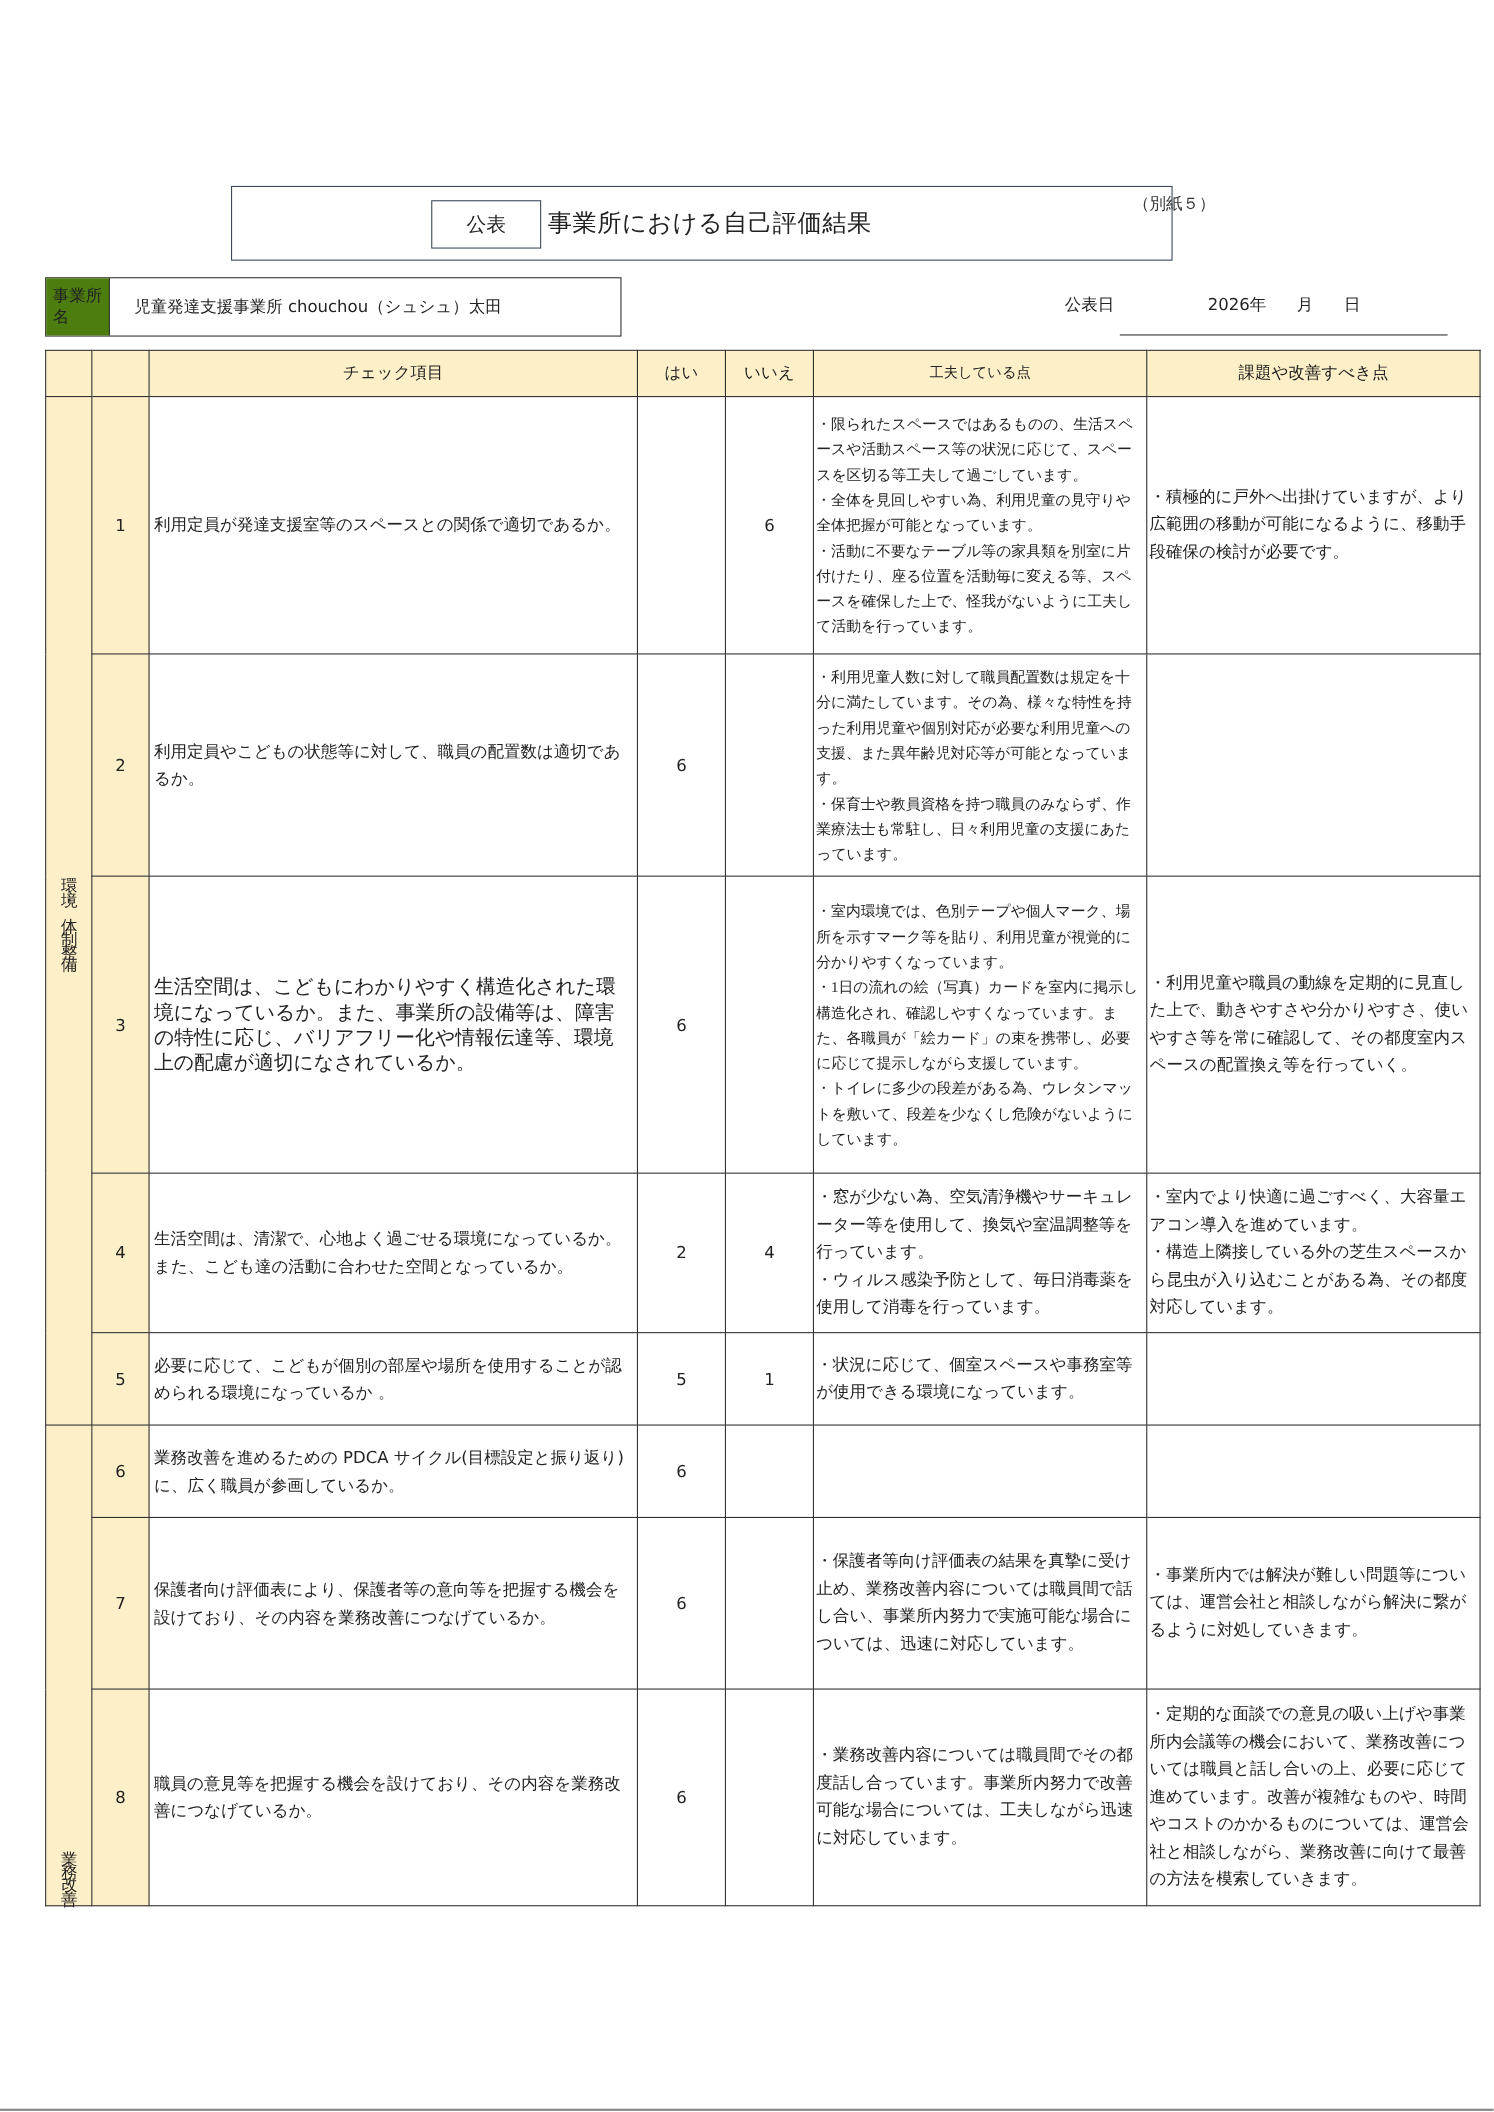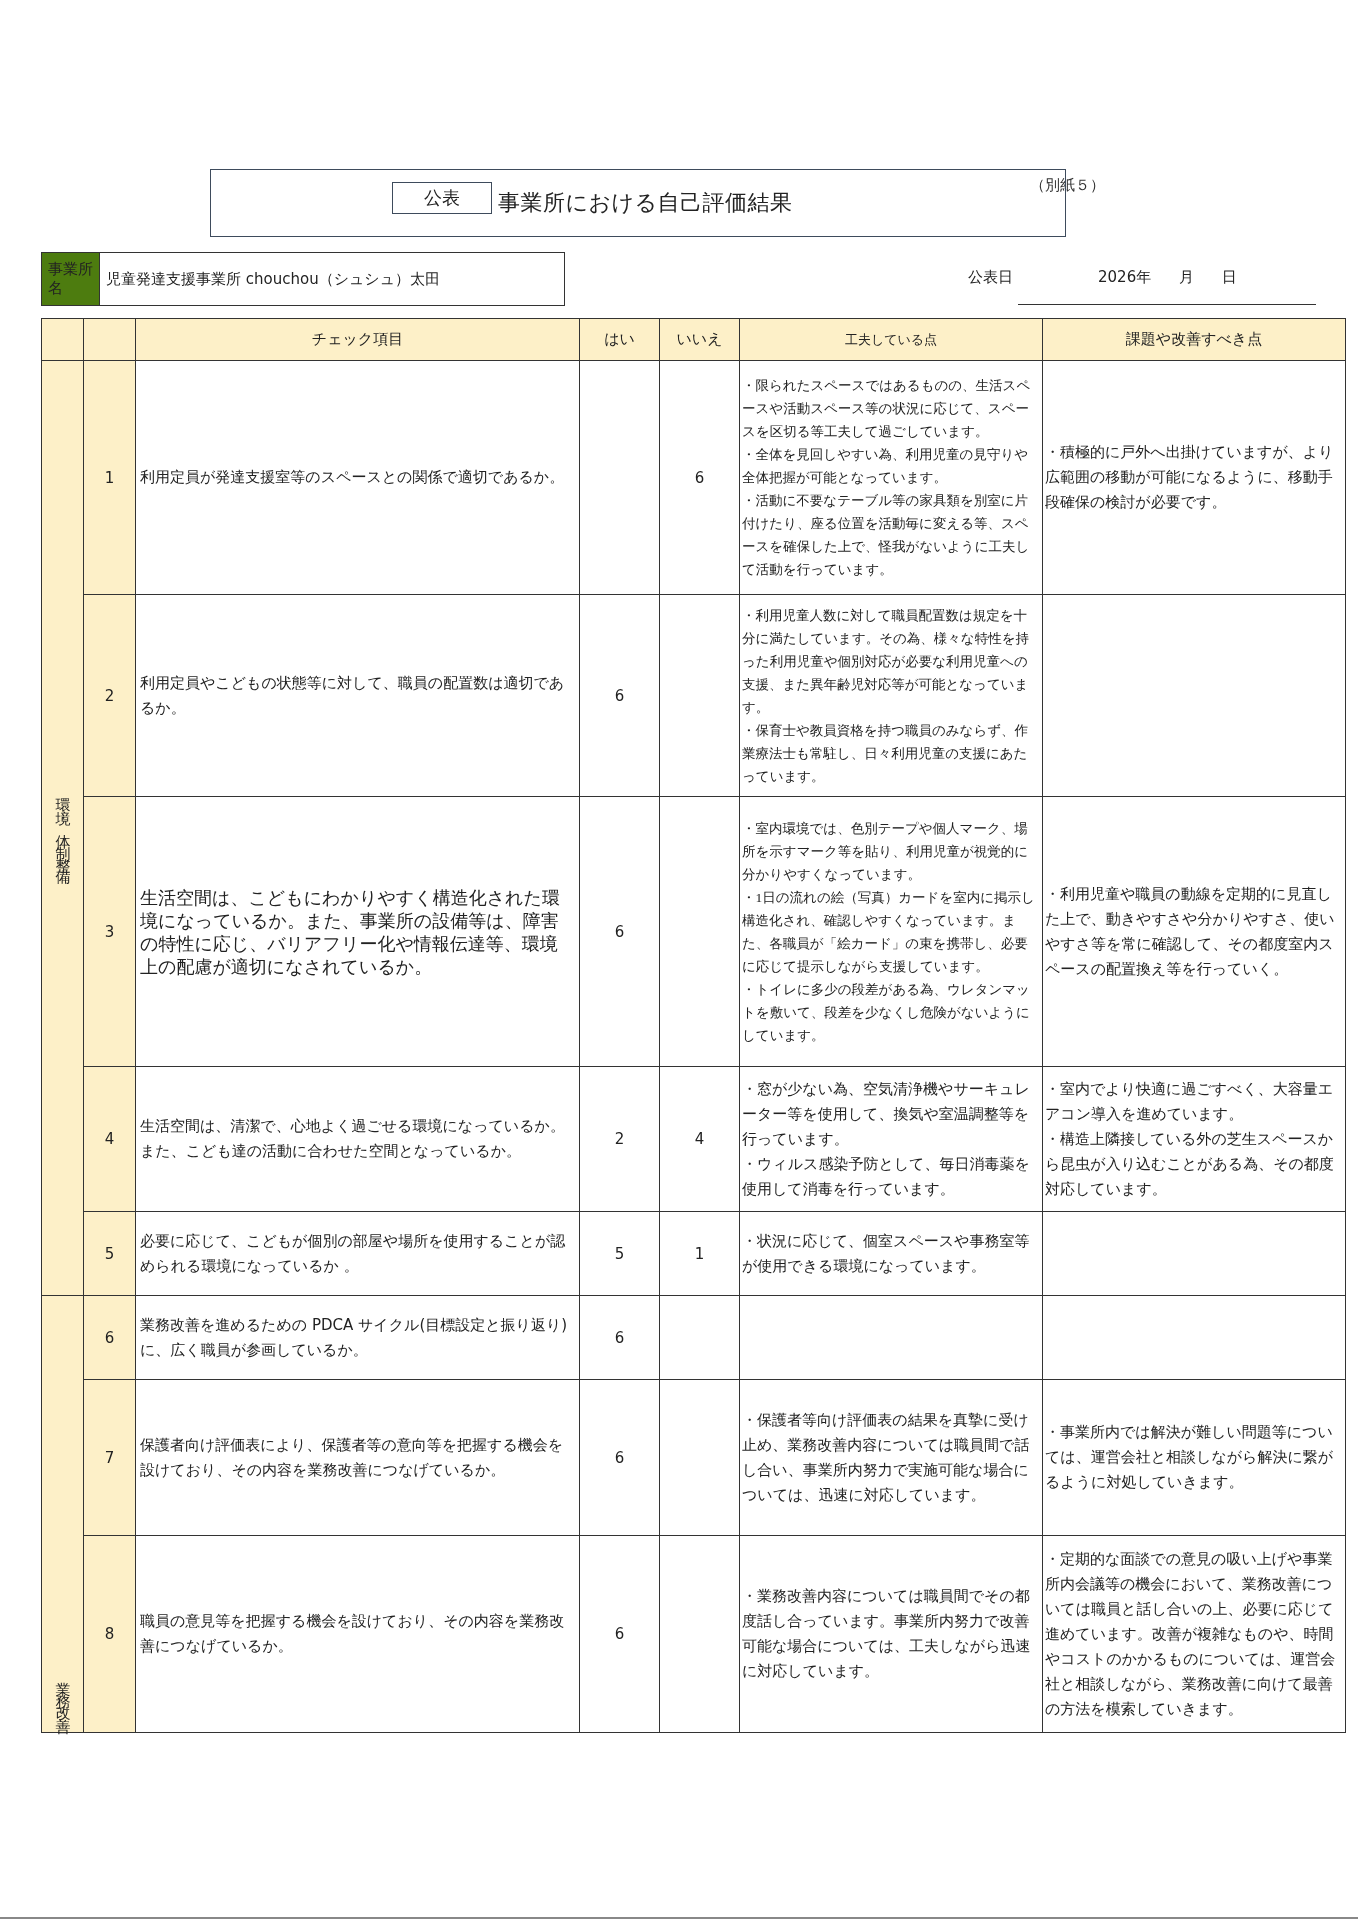--- a/index.html
+++ b/index.html
@@ -1,26 +1,26 @@
 <!DOCTYPE html>
 <html><head>
 <meta charset="utf-8">
 <style>
   html, body { margin:0; padding:0; background:#ffffff; }
   body { width:1358px; height:1920px; position:relative; overflow:hidden;
          font-family:"DejaVu Sans", "Liberation Sans", sans-serif; color:#222; }
   .abs { position:absolute; }
   #attachment { left:1030px; top:128px; font-size:15px; color:#333;margin-top:48px; }
   #title-box { left:210px; top:169px; width:856px; height:68px; border:1.5px solid #3e4b5c; box-sizing:border-box; }
-  #public-badge { left:392px; top:182px; width:100px; height:32px; border:1.5px solid #3e4b5c; box-sizing:border-box;
+  #public-badge { left:392px; top:182px; width:100px; height:44px; border:1.5px solid #3e4b5c; box-sizing:border-box;
                   display:flex; align-items:center; justify-content:center; font-size:18px; }
   #page-title { left:498px; top:188px; font-size:22px; letter-spacing:0.5px;text-align:right; }
   #office-box { left:41px; top:252px; width:524px; height:54px; border:1.5px solid #333; box-sizing:border-box; display:flex; }
   #office-label { width:45px; background:#4d7c0f; border-right:1.5px solid #333; display:flex; align-items:center; justify-content:center; font-size:15px; padding:0 6px; }
-  #office-name { display:flex; align-items:center; padding-left:6px; font-size:15px; }
+  #office-name { display:flex; align-items:center; padding-left:22px; font-size:15px; }
   #pubdate-label { left:968px; top:268px; font-size:15px; }
   #pubdate-value { left:1098px; top:268px; font-size:15px; word-spacing:8px; }
   #pubdate-line { left:1018px; top:304px; width:298px; height:0; border-top:1.5px solid #333; }
   #bottom-line { left:0; top:1917px; width:1358px; height:0; border-top:2px solid #888; }
 
   table#eval { position:absolute; left:41px; top:318px; border-collapse:collapse; table-layout:fixed; width:1275px; }
   #eval td, #eval th { border:1.5px solid #333; font-weight:normal; vertical-align:middle; }
   #eval th { background:#fdf0c8; height:37px; font-size:15px; text-align:center; }
   .c-sec { width:39px; background:#fdf0c8; text-align:center; }
   .c-num { width:49px; background:#fdf0c8; text-align:center; font-size:15px; }

